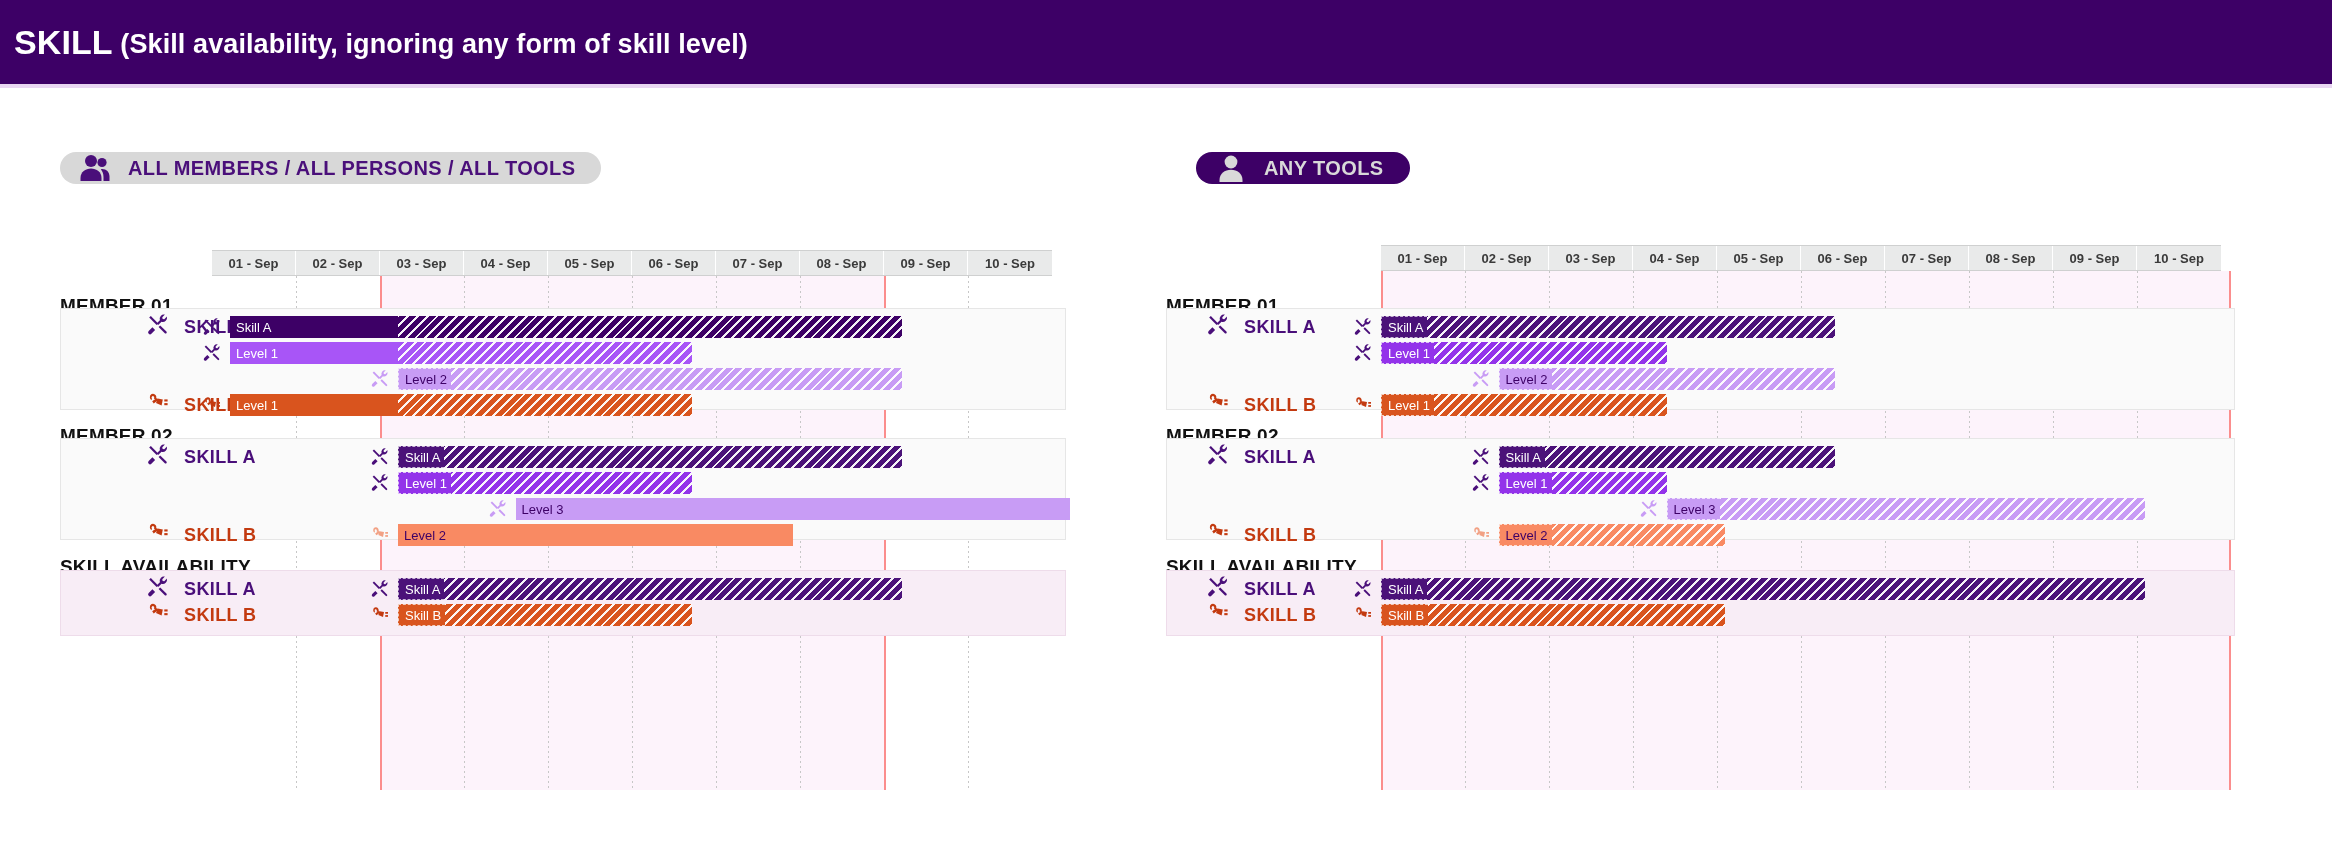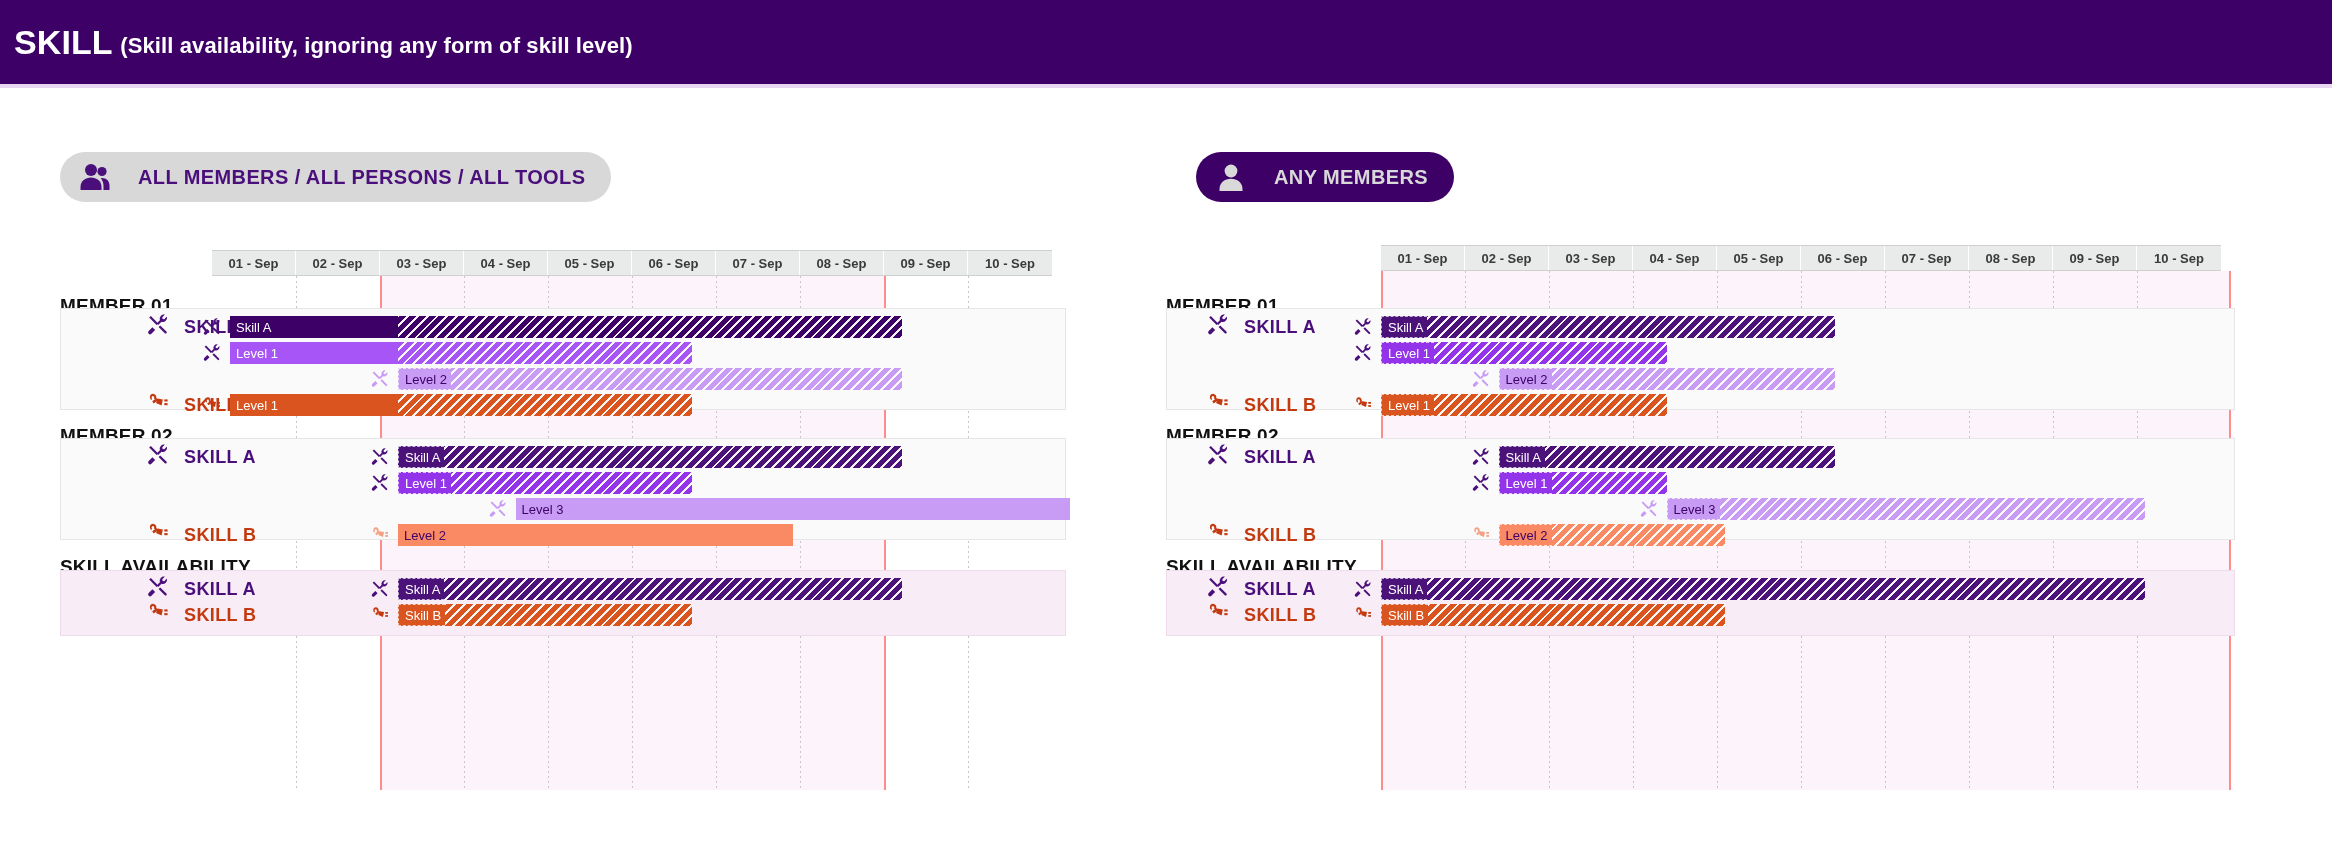--- a/index.html
+++ b/index.html
@@ -18,39 +18,38 @@
     display:flex;align-items:center;
   }
   .banner-text{
     color:#ffffff;
     padding-left:14px;
     font-size:27px;
     white-space:nowrap;
     letter-spacing:.1px;
   }
   .banner-strong{font-weight:bold;font-size:34px;vertical-align:-1px;}
-  .banner-rest{font-weight:bold;font-size:22px;}
+  .banner-rest{font-weight:bold;font-size:27px;}
   .banner-underline{
     position:absolute;left:0;top:84px;width:2332px;height:4px;background:#e9d6f2;
   }
 
   
   .panel{position:absolute;top:0;}
   .panel-left{left:0;width:1166px;}
   .panel-right{left:1166px;width:1166px;}
 
   
   .chip{
     position:absolute;
     display:flex;align-items:center;
     border-radius:30px;
-    height:50px;
+    height:32px;
     padding:0 26px 0 18px;
     box-sizing:border-box;
-    gap:10px;
   }
   .chip-left{left:60px;top:152px;background:#d8d8d8;}
   .chip-right{left:1196px;top:152px;background:#3d0066;}
   .chip-label{
     font-size:20px;font-weight:bold;letter-spacing:.4px;white-space:nowrap;
     margin-left:16px;
   }
   .chip-left .chip-label{color:#4a0f7a;}
   .chip-right .chip-label{color:#d9d9d9;}
   .chip-icon{width:34px;height:30px;display:block;}
@@ -136,21 +135,21 @@
   <span class="chip-label">ALL MEMBERS / ALL PERSONS / ALL TOOLS</span>
 </div>
 
 <div class="chip chip-right">
   <span class="chip-icon">
     <svg viewBox="0 0 34 30" width="34" height="30">
       <circle cx="17" cy="9" r="6.4" fill="#d9d9d9"></circle>
       <path d="M5.5 27c0-6.4 5.2-10.2 11.5-10.2S28.5 20.6 28.5 27v2h-23z" fill="#d9d9d9"></path>
     </svg>
   </span>
-  <span class="chip-label">ANY MEMBERS</span>
+  <span class="chip-label">ANY TOOLS</span>
 </div>
 
 <div id="panels-root">
     <div class="panel panel-left">
       <div class="dateheader" style="left: 212px; top: 250px; width: 840px;">
         <div class="datecell" style="width: 84px;">01 - Sep</div>
         <div class="datecell" style="width: 84px;">02 - Sep</div>
         <div class="datecell" style="width: 84px;">03 - Sep</div>
         <div class="datecell" style="width: 84px;">04 - Sep</div>
         <div class="datecell" style="width: 84px;">05 - Sep</div>

